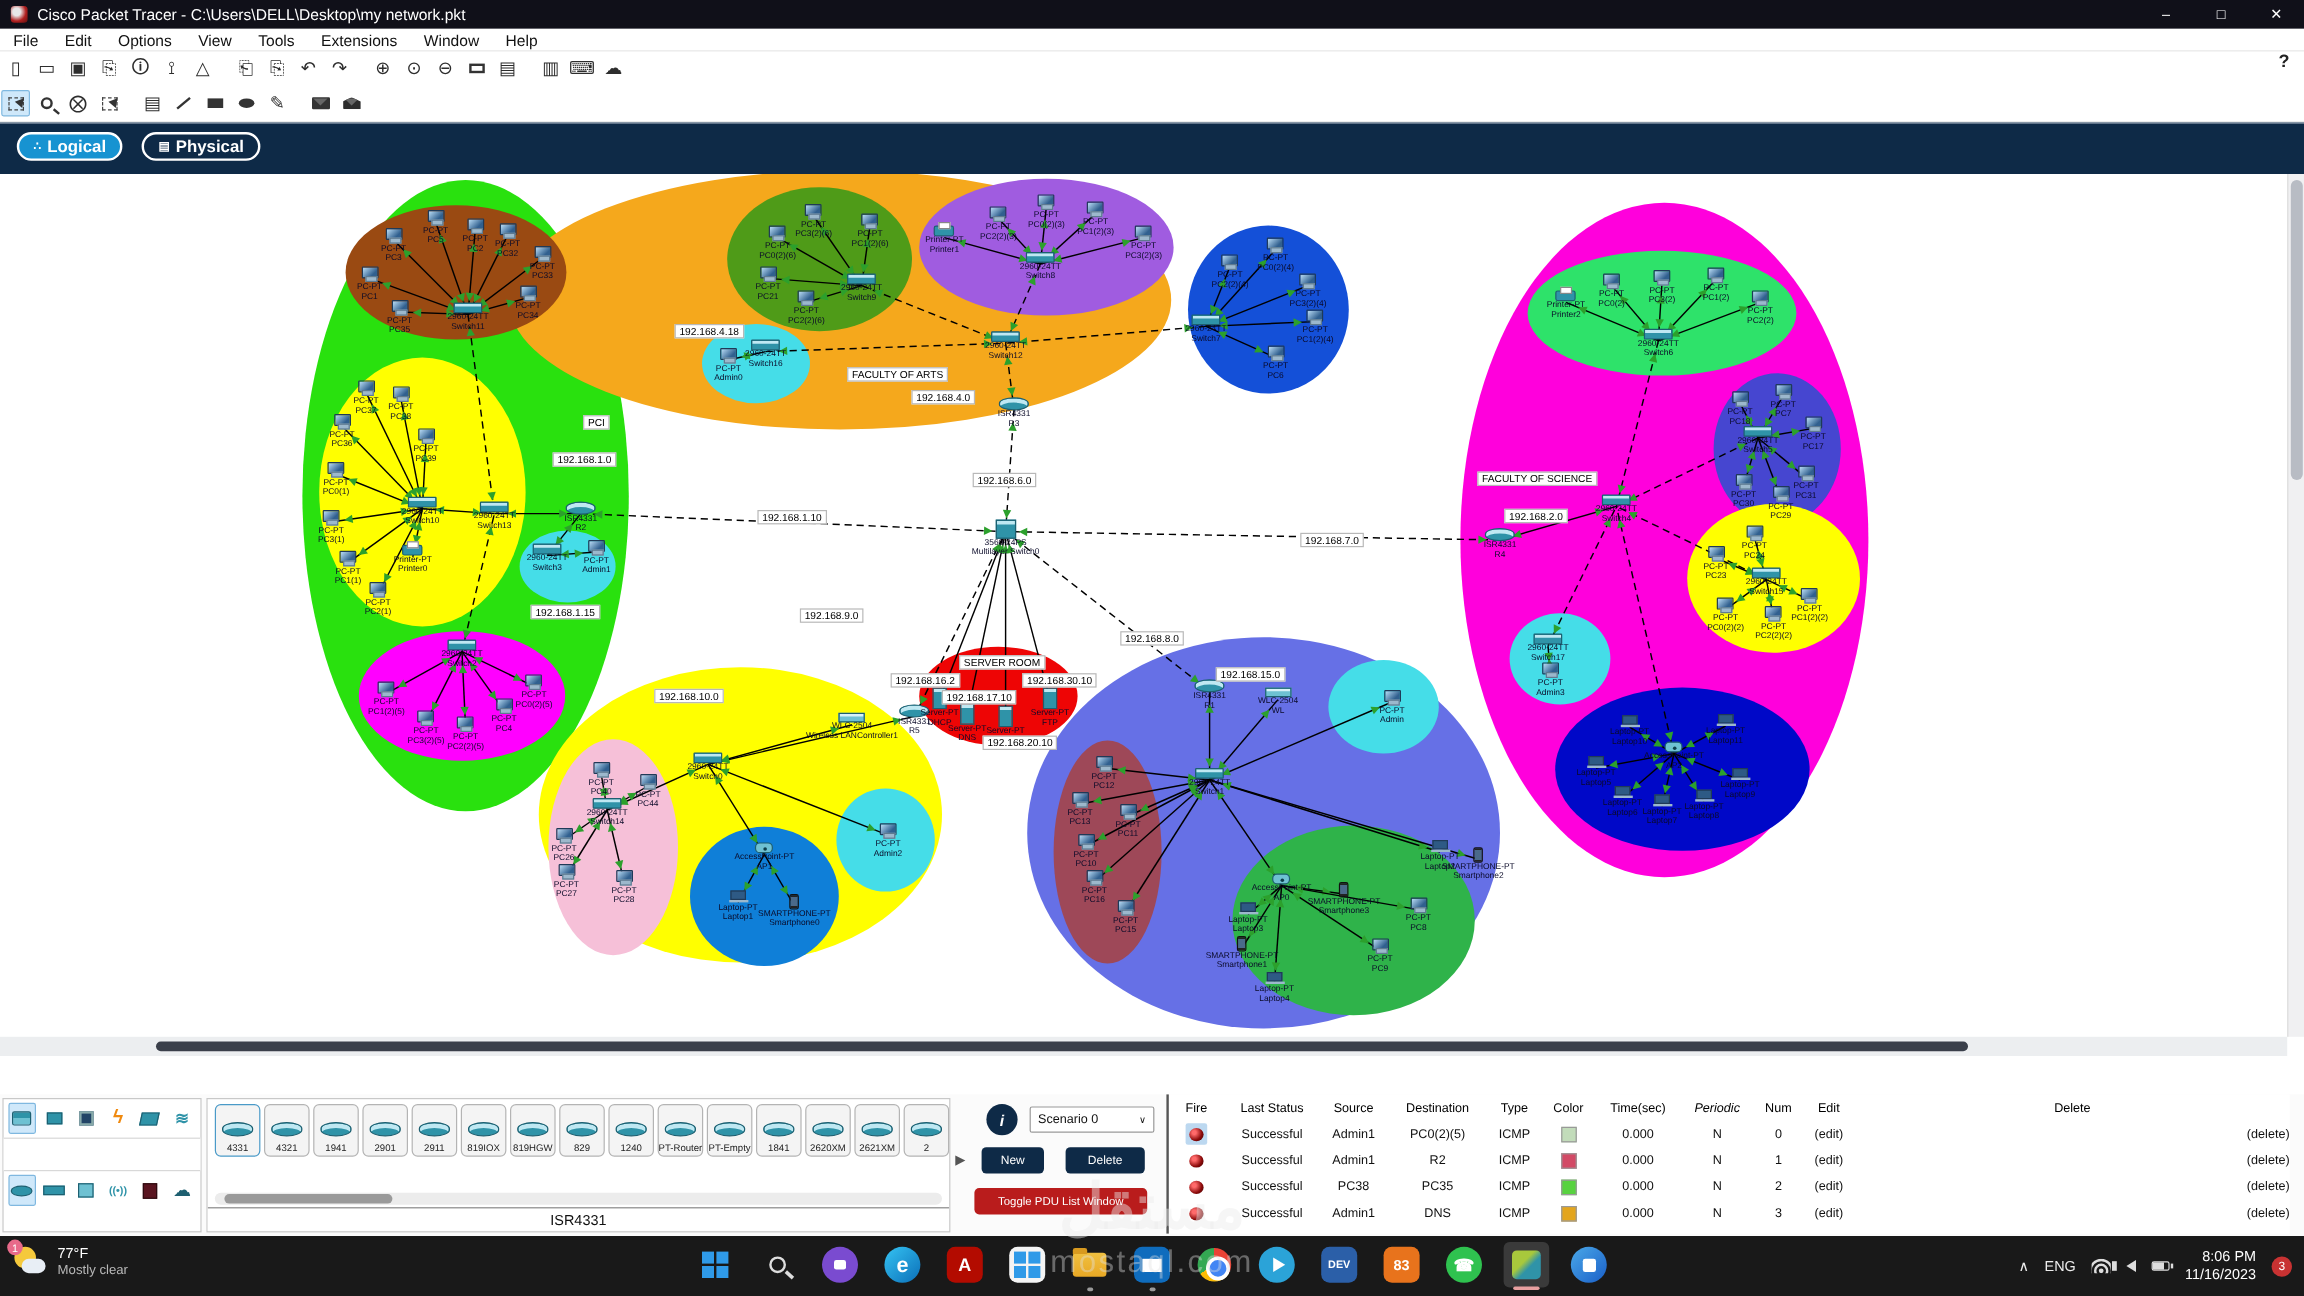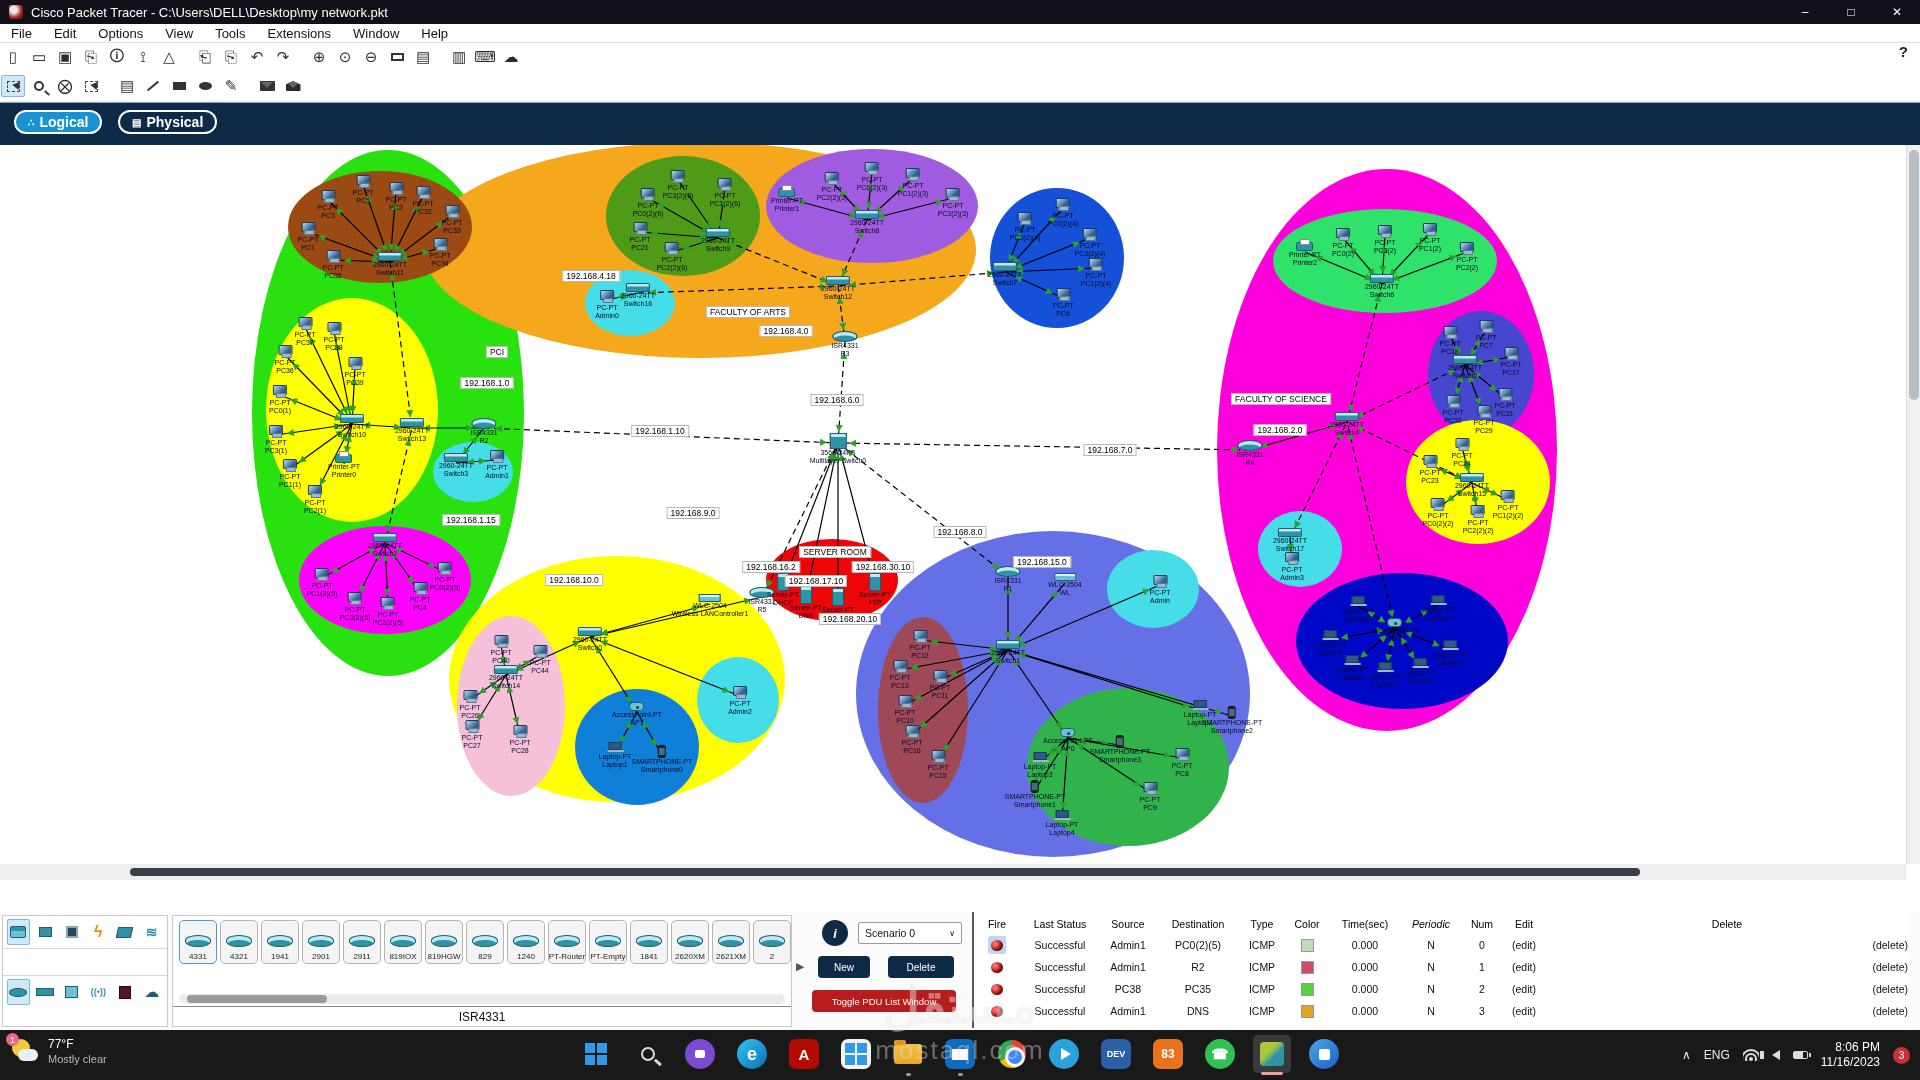--- a/index.html
+++ b/index.html
@@ -1233,21 +1233,21 @@
         <div class="dlab">Laptop-PT</div>
         <div class="dlab">Laptop2</div>
       </div>
       <div class="dev" style="left: 1232px; top: 571px;">
         <div class="i-phone"></div>
         <div class="dlab">SMARTPHONE-PT</div>
         <div class="dlab">Smartphone2</div>
       </div>
       <div class="chip" style="left: 497px; top: 207px;">PCI</div>
       <div class="chip" style="left: 487px; top: 238px;">192.168.1.0</div>
-      <div class="chip" style="left: 471px; top: 365px; margin-top: 10px;">192.168.1.15</div>
+      <div class="chip" style="left: 471px; top: 365px;">192.168.1.15</div>
       <div class="chip" style="left: 660px; top: 286px;">192.168.1.10</div>
       <div class="chip" style="left: 591px; top: 131px; text-align: right;">192.168.4.18</div>
       <div class="chip" style="left: 748px; top: 167px;">FACULTY OF ARTS</div>
       <div class="chip" style="left: 786px; top: 186px;">192.168.4.0</div>
       <div class="chip" style="left: 837px; top: 255px;">192.168.6.0</div>
       <div class="chip" style="left: 1110px; top: 305px;">192.168.7.0</div>
       <div class="chip" style="left: 693px; top: 368px;">192.168.9.0</div>
       <div class="chip" style="left: 960px; top: 387px;">192.168.8.0</div>
       <div class="chip" style="left: 1281px; top: 254px;">FACULTY OF SCIENCE</div>
       <div class="chip" style="left: 1280px; top: 285px;">192.168.2.0</div>

